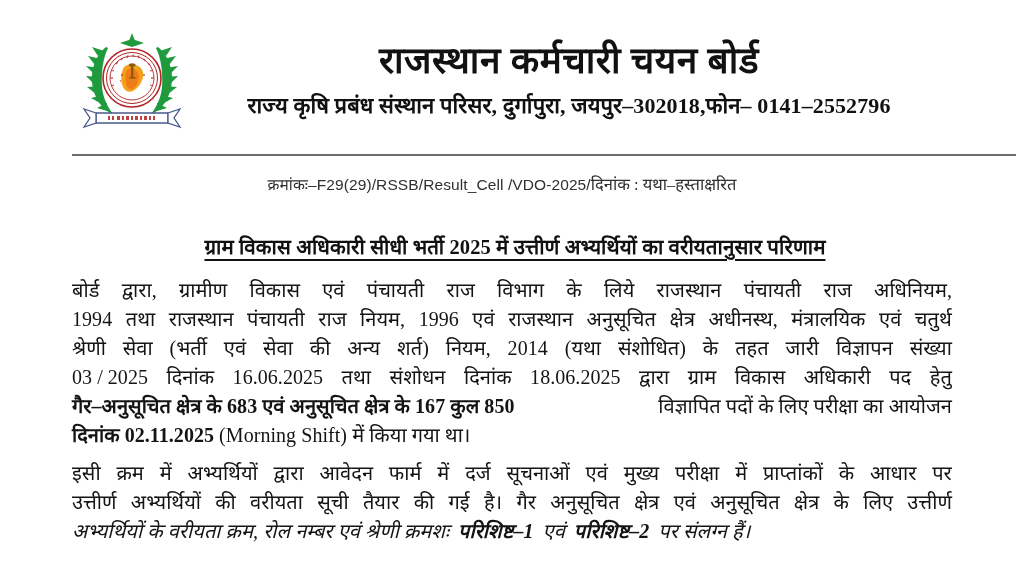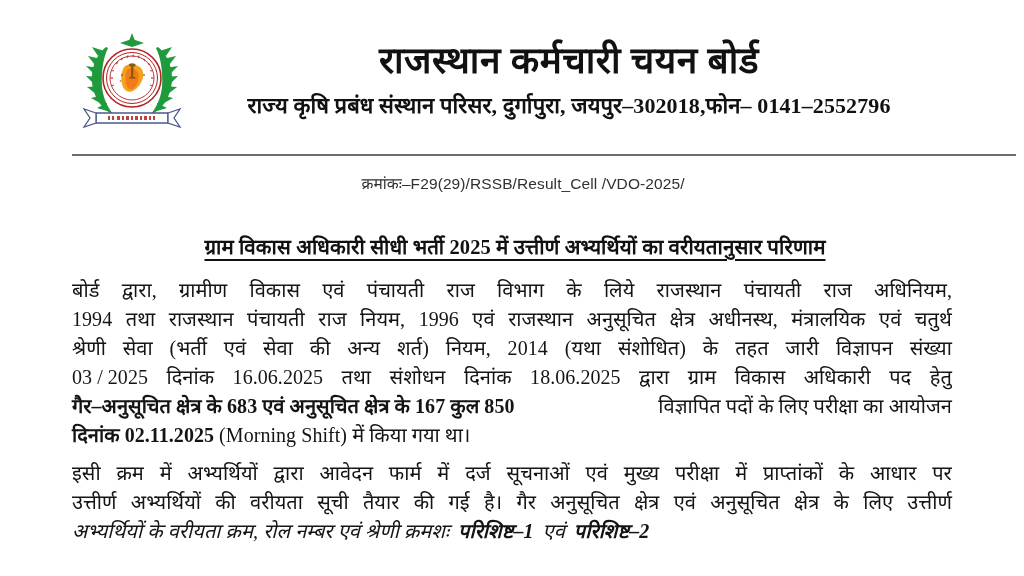--- a/index.html
+++ b/index.html
@@ -240,20 +240,21 @@
     <div class="header-text">
       <div class="org-title">राजस्थान कर्मचारी चयन बोर्ड</div>
       <div class="org-address">राज्य कृषि प्रबंध संस्थान परिसर, दुर्गापुरा, जयपुर–302018,फोन– 0141–2552796</div>
     </div>
   </div>
 
   <div class="header-rule"></div>
 
   <div class="ref-row">
     <div class="ref-no">क्रमांकः–F29(29)/RSSB/Result_Cell /VDO-2025/</div>
+    <div class="ref-date">दिनांक : यथा–हस्ताक्षरित</div>
   </div>
 
   <div class="doc-title">
     <u>ग्राम विकास अधिकारी सीधी भर्ती 2025 में उत्तीर्ण अभ्यर्थियों का वरीयतानुसार परिणाम</u>
   </div>
 
   <div class="body-block">
 
     <div class="para-line">
       <div class="jline">
@@ -386,17 +387,18 @@
           <span class="seg">लिए</span>
           <span class="seg">उत्तीर्ण</span>
         </div>
     </div>
     <div class="para-line">
       <div class="jline last">
         <span class="seg">अभ्यर्थियों के वरीयता क्रम, रोल नम्बर एवं श्रेणी क्रमशः</span>
         <span class="seg b">परिशिष्ट–1</span>
         <span class="seg">एवं</span>
         <span class="seg b">परिशिष्ट–2</span>
+        <span class="seg">पर संलग्न हैं।</span>
       </div>
     </div>
 
   </div>
 </div>
 
 </body></html>

